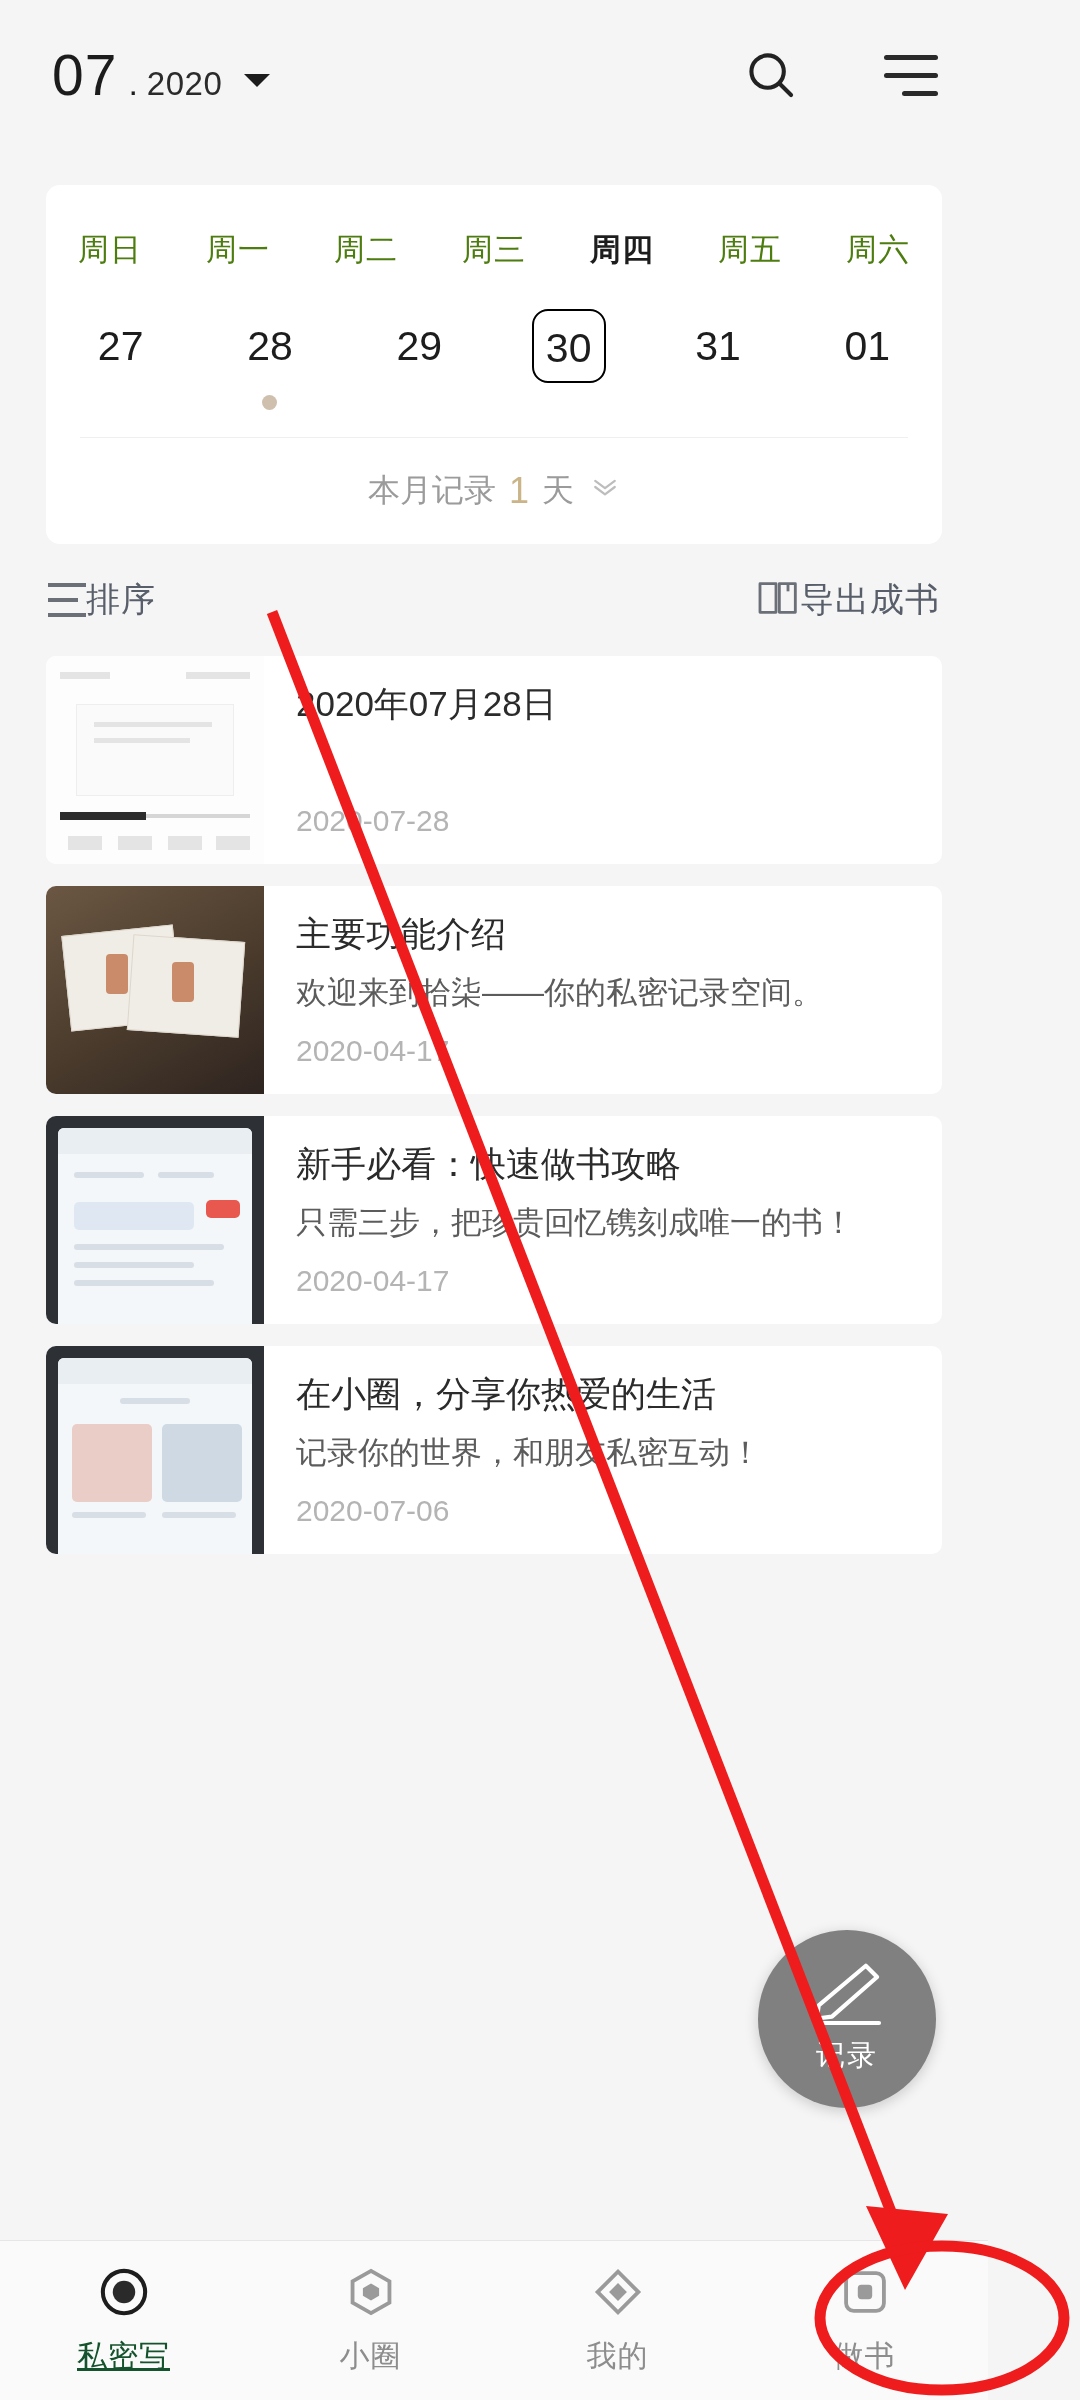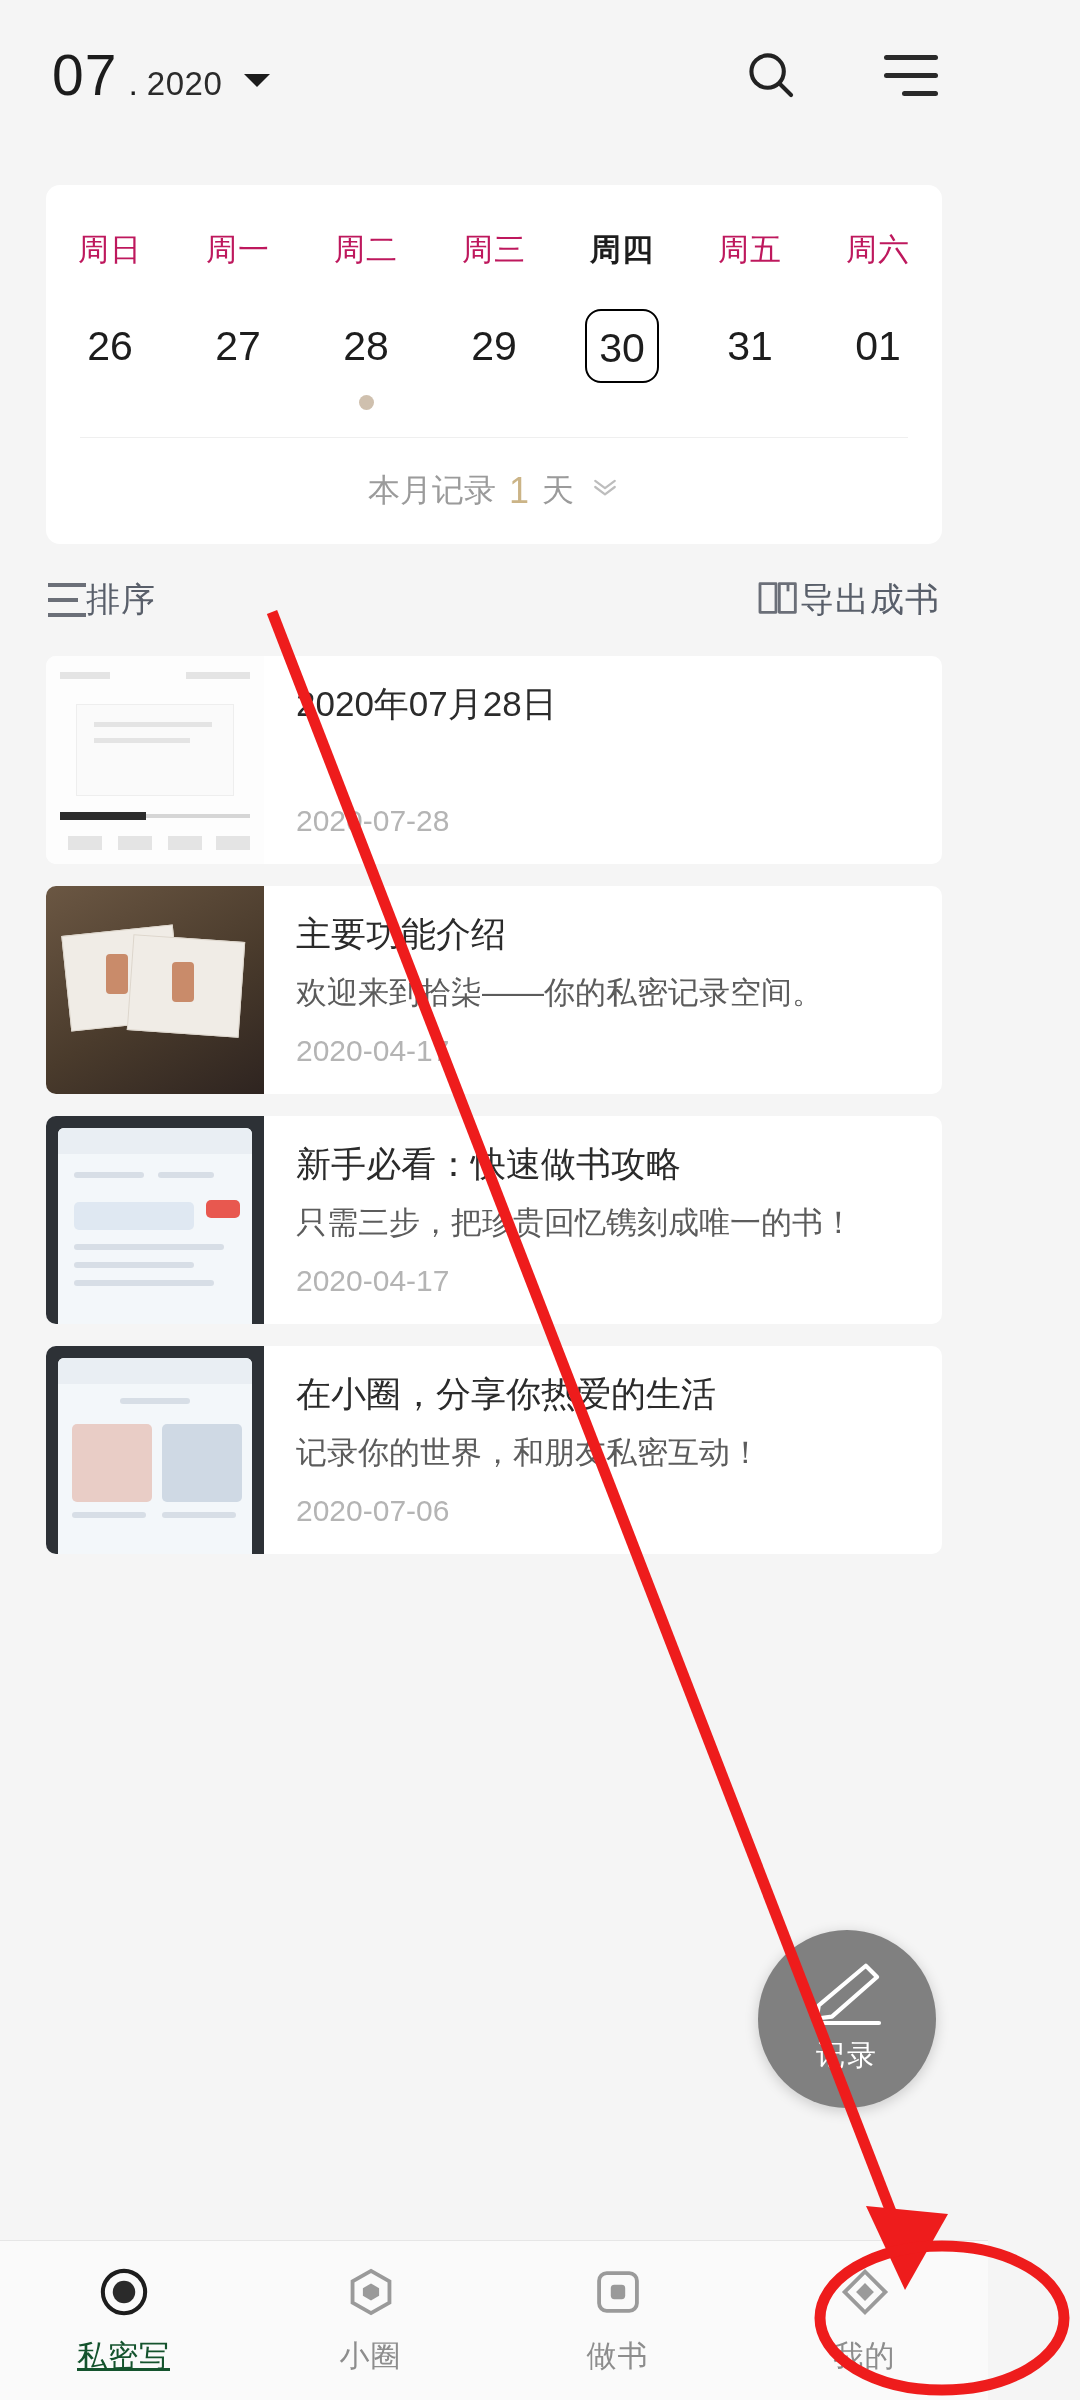--- a/index.html
+++ b/index.html
@@ -48,21 +48,21 @@
   
   .cal-card {
     margin: 35px 46px 0 46px;
     background: #ffffff;
     border-radius: 14px;
     padding: 44px 0 0 0;
     flex: 0 0 auto;
   }
   .cal-row { display: flex; }
   .cal-col { flex: 1 1 0; text-align: center; }
-  .wd { font-size: 31px; color: #be185d; letter-spacing: 1px; }
+  .wd { font-size: 31px; color: #4d7c0f; letter-spacing: 1px; }
   .wd.active { color: #1d1d1d; font-weight: bold; }
   .daycell { margin-top: 38px; height: 74px; display: flex; align-items: center; justify-content: center; }
   .daynum {
     font-size: 41px; color: #1d1d1d;
     width: 74px; height: 74px; line-height: 74px;
     border-radius: 16px;
   }
   .daynum.sel { border: 2px solid #000000; }
   .dotrow { display: flex; margin-top: 12px; height: 26px; }
   .evdot { width: 15px; height: 15px; border-radius: 50%; background: #cfc0ae; margin: 0 auto; }
@@ -190,28 +190,20 @@
           <div class="wd active">周四</div>
         </div>
       <div class="cal-col">
           <div class="wd">周五</div>
         </div>
       <div class="cal-col">
           <div class="wd">周六</div>
         </div>
     </div>
     <div class="cal-row">
-      <div class="cal-col">
-        <div class="daycell">
-            <span class="daynum">26</span>
-          </div>
-        <div class="dotrow">
-            <span class="evdot empty"></span>
-          </div>
-      </div>
       <div class="cal-col">
         <div class="daycell">
             <span class="daynum">27</span>
           </div>
         <div class="dotrow">
             <span class="evdot empty"></span>
           </div>
       </div>
       <div class="cal-col">
         <div class="daycell">
@@ -390,34 +382,34 @@
         <svg width="54" height="54" viewBox="0 0 24 24" fill="none">
           <polygon points="12,2.6 20.2,7.3 20.2,16.7 12,21.4 3.8,16.7 3.8,7.3" stroke="#9a9a9a" stroke-width="1.7"></polygon>
           <polygon points="12,8.2 15.6,10.3 15.6,13.7 12,15.8 8.4,13.7 8.4,10.3" fill="#9a9a9a"></polygon>
         </svg>
       </span>
       <span class="tab-label">小圈</span>
     </div>
     <div class="tab">
       <span class="tab-ico">
         <svg width="54" height="54" viewBox="0 0 24 24" fill="none">
-          <rect x="3.6" y="3.6" width="16.8" height="16.8" rx="3.4" stroke="#9a9a9a" stroke-width="1.7"></rect>
-          <rect x="8.8" y="8.8" width="6.4" height="6.4" rx="1.6" fill="#9a9a9a"></rect>
-        </svg>
-      </span>
-      <span class="tab-label">做书</span>
+          <rect x="5.6" y="5.6" width="12.8" height="12.8" transform="rotate(45 12 12)" stroke="#9a9a9a" stroke-width="1.7"></rect>
+          <rect x="9.2" y="9.2" width="5.6" height="5.6" transform="rotate(45 12 12)" fill="#9a9a9a"></rect>
+        </svg>
+      </span>
+      <span class="tab-label">我的</span>
     </div>
     <div class="tab">
       <span class="tab-ico">
         <svg width="54" height="54" viewBox="0 0 24 24" fill="none">
-          <rect x="5.6" y="5.6" width="12.8" height="12.8" transform="rotate(45 12 12)" stroke="#9a9a9a" stroke-width="1.7"></rect>
-          <rect x="9.2" y="9.2" width="5.6" height="5.6" transform="rotate(45 12 12)" fill="#9a9a9a"></rect>
-        </svg>
-      </span>
-      <span class="tab-label">我的</span>
+          <rect x="3.6" y="3.6" width="16.8" height="16.8" rx="3.4" stroke="#9a9a9a" stroke-width="1.7"></rect>
+          <rect x="8.8" y="8.8" width="6.4" height="6.4" rx="1.6" fill="#9a9a9a"></rect>
+        </svg>
+      </span>
+      <span class="tab-label">做书</span>
     </div>
   </div>
 
   <svg class="anno" viewBox="0 0 1080 2400">
     <g>
       <line x1="272" y1="612" x2="905" y2="2248" stroke="#ee1c1c" stroke-width="11"></line>
       <polygon points="905,2290 866,2206 948,2214" fill="#ee1c1c"></polygon>
     </g>
     <ellipse cx="942" cy="2318" rx="122" ry="72" fill="none" stroke="#ee1c1c" stroke-width="11"></ellipse>
   </svg>

